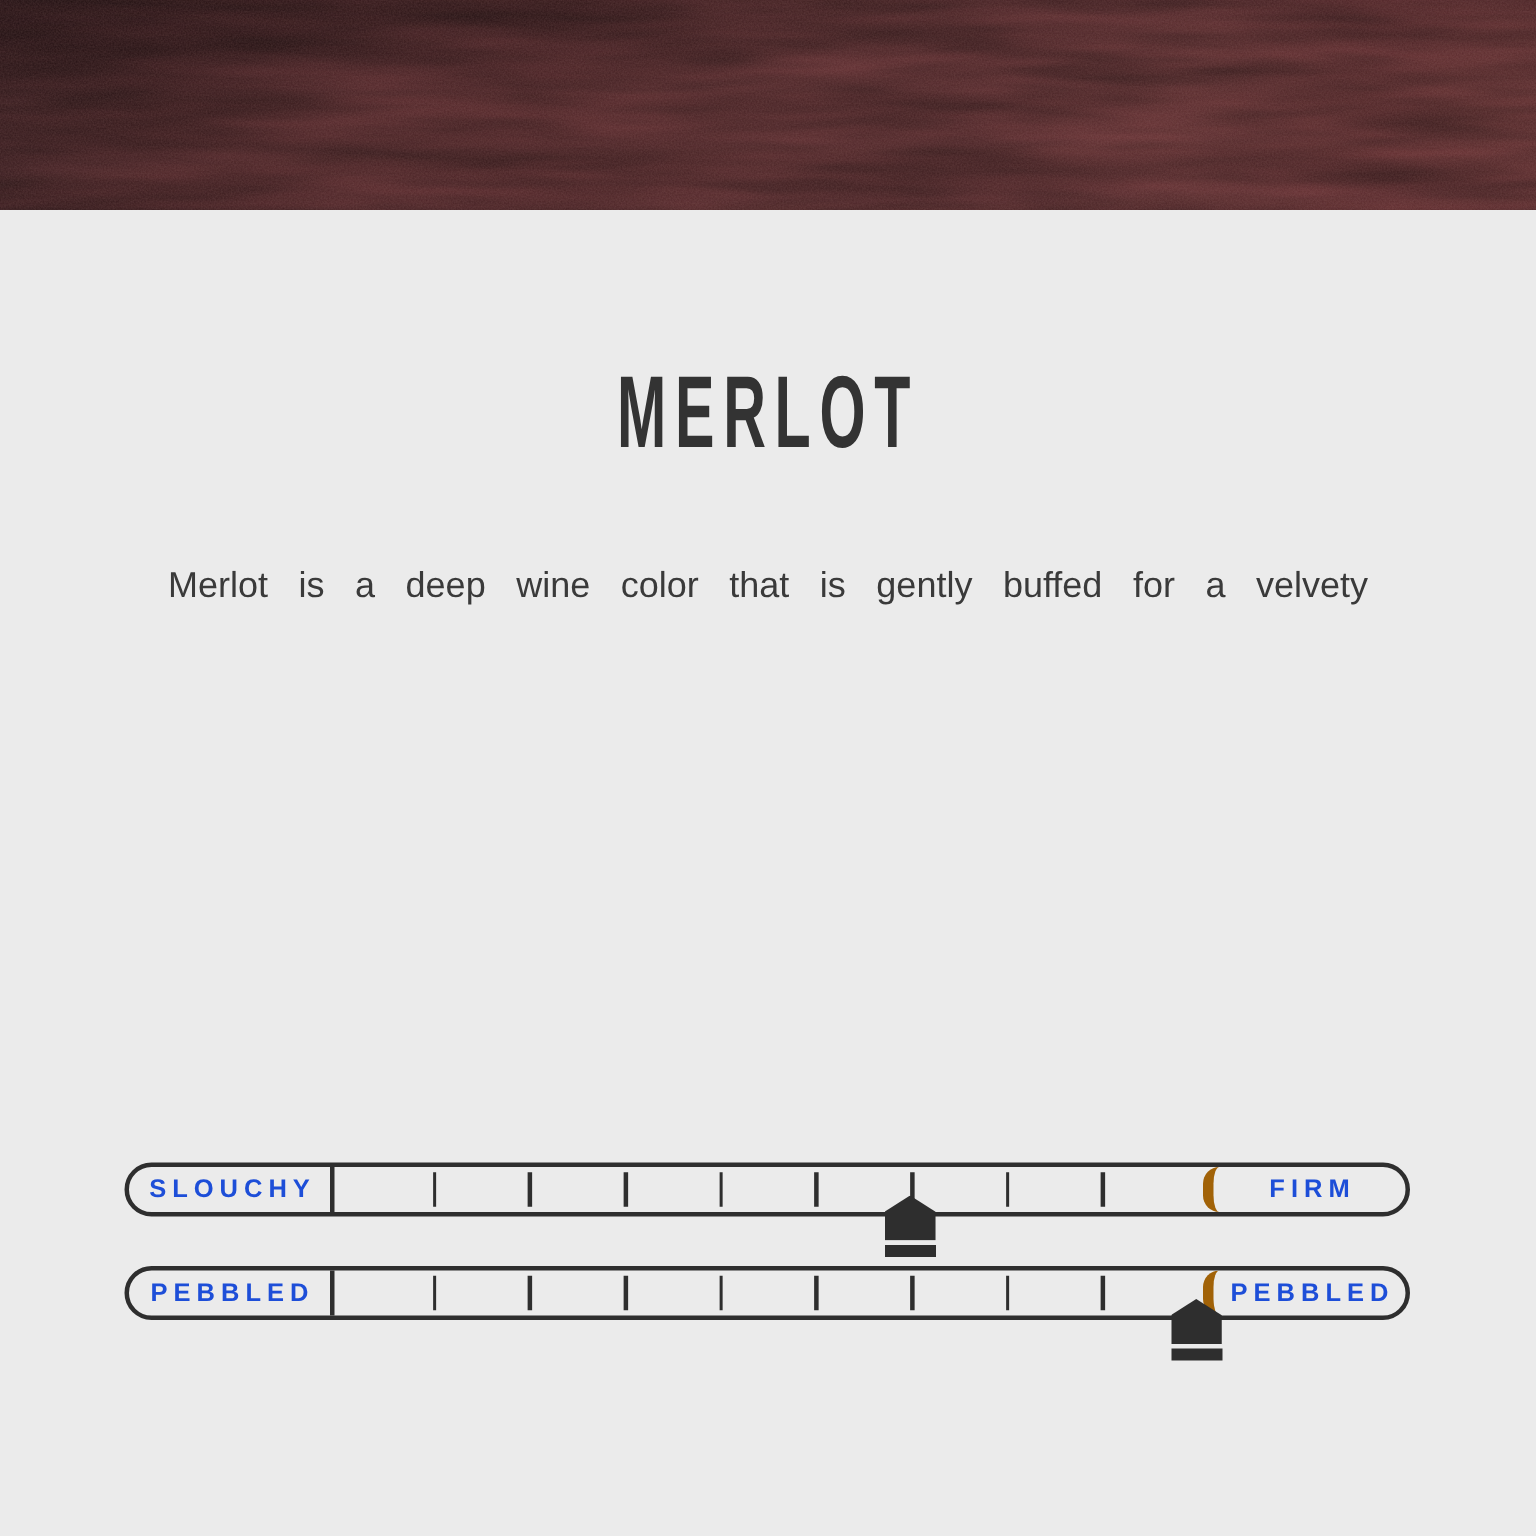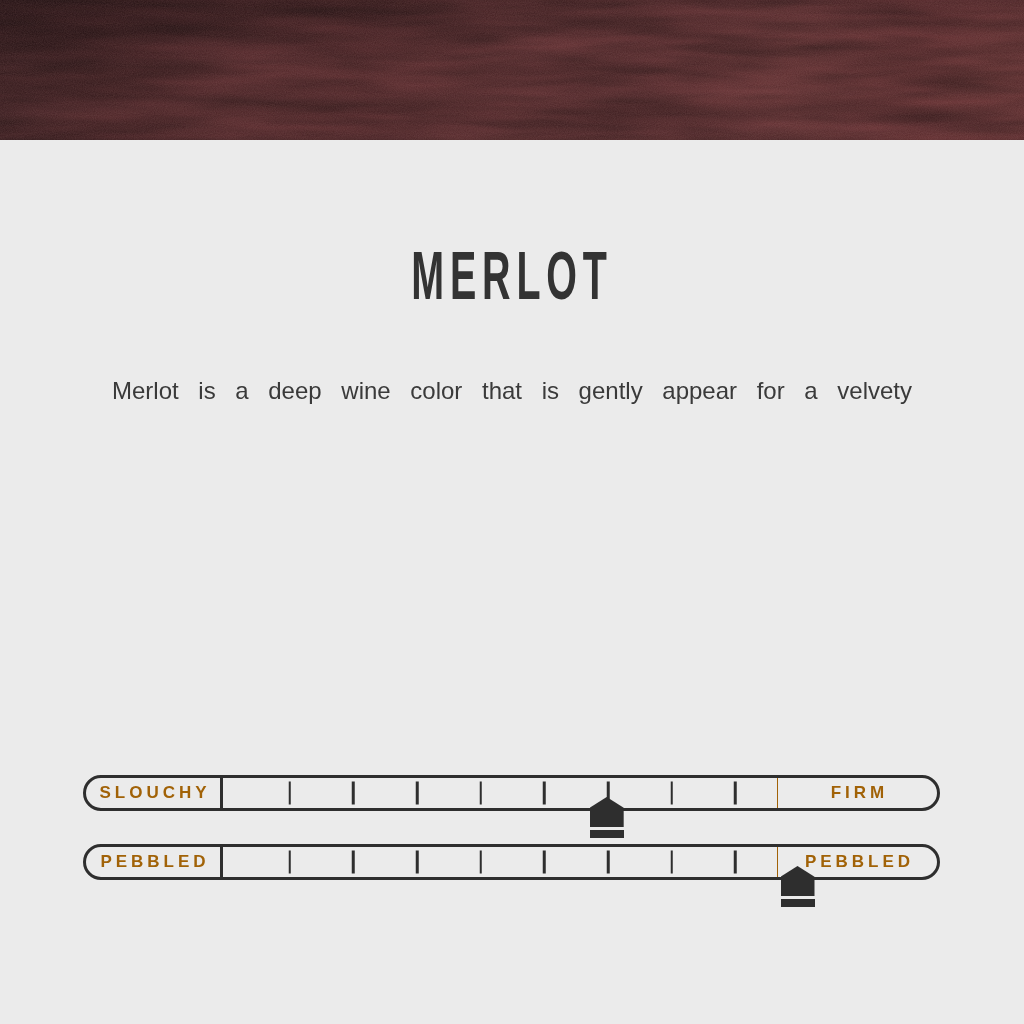--- a/index.html
+++ b/index.html
@@ -73,25 +73,25 @@
   .label-box {
     position: absolute;
     top: 0; bottom: 0;
     display: flex;
     align-items: center;
     justify-content: center;
     font-size: 17px;
     font-weight: bold;
     letter-spacing: 4px;
     text-indent: 4px;
-    color: #a16207;
+    color: #1d4ed8;
     white-space: nowrap;
   }
   .label-left  { left: 0;  width: 137px; border-right: 3px solid #2e2e2e; }
-  .label-right { right: 0; width: 160px; border-left: 1px solid #a16207; }
+  .label-right { right: 0; width: 135px; border-left: 7px solid #a16207; border-radius: 11px; }
   .track {
     position: absolute;
     top: 0; bottom: 0;
     left: 140px;
     width: 573px;
   }
   .tick {
     position: absolute;
     top: 50%;
     width: 2.5px;
@@ -133,21 +133,21 @@
       <feColorMatrix type="matrix" values="0 0 0 0 0.75  0 0 0 0 0.45  0 0 0 0 0.42  0 0 0 0.16 0"></feColorMatrix>
     </filter>
     <rect width="1024" height="140" filter="url(#streaks)"></rect>
     <rect width="1024" height="140" filter="url(#grain)"></rect>
   </svg>
 </div>
 
 <h1 class="page-title">MERLOT</h1>
 
 <div class="para">
-  <div class="para-line">Merlot is a deep wine color that is gently appear for a velvety</div>
+  <div class="para-line">Merlot is a deep wine color that is gently buffed for a velvety</div>
 </div>
 
 <div class="slider-row" style="top:775px">
   <div class="pill">
     <div class="label-box label-left">SLOUCHY</div>
     <div class="track">
         <div class="tick" style="left: 63.6667px;"></div>
         <div class="tick" style="left: 127.333px;"></div>
         <div class="tick" style="left: 191px;"></div>
         <div class="tick" style="left: 254.667px;"></div>

